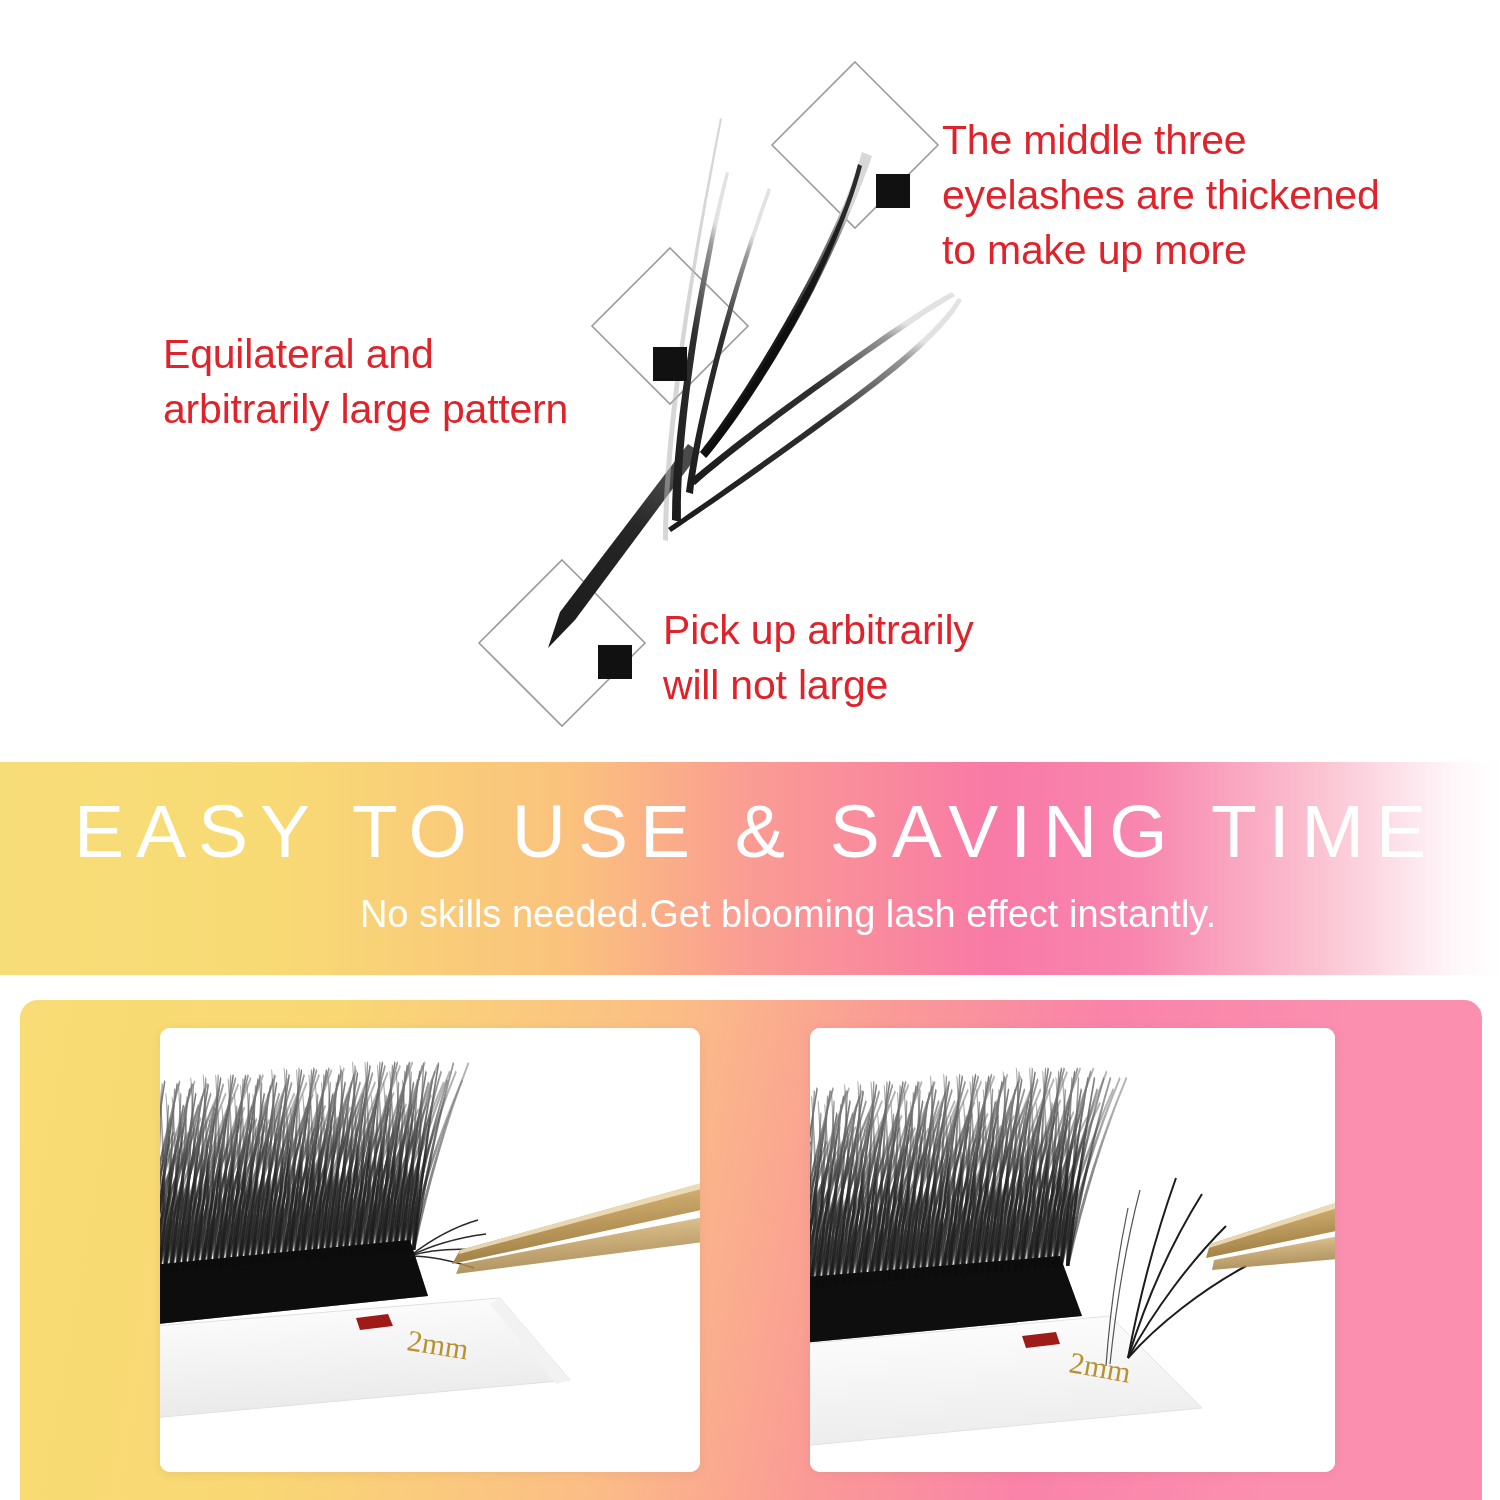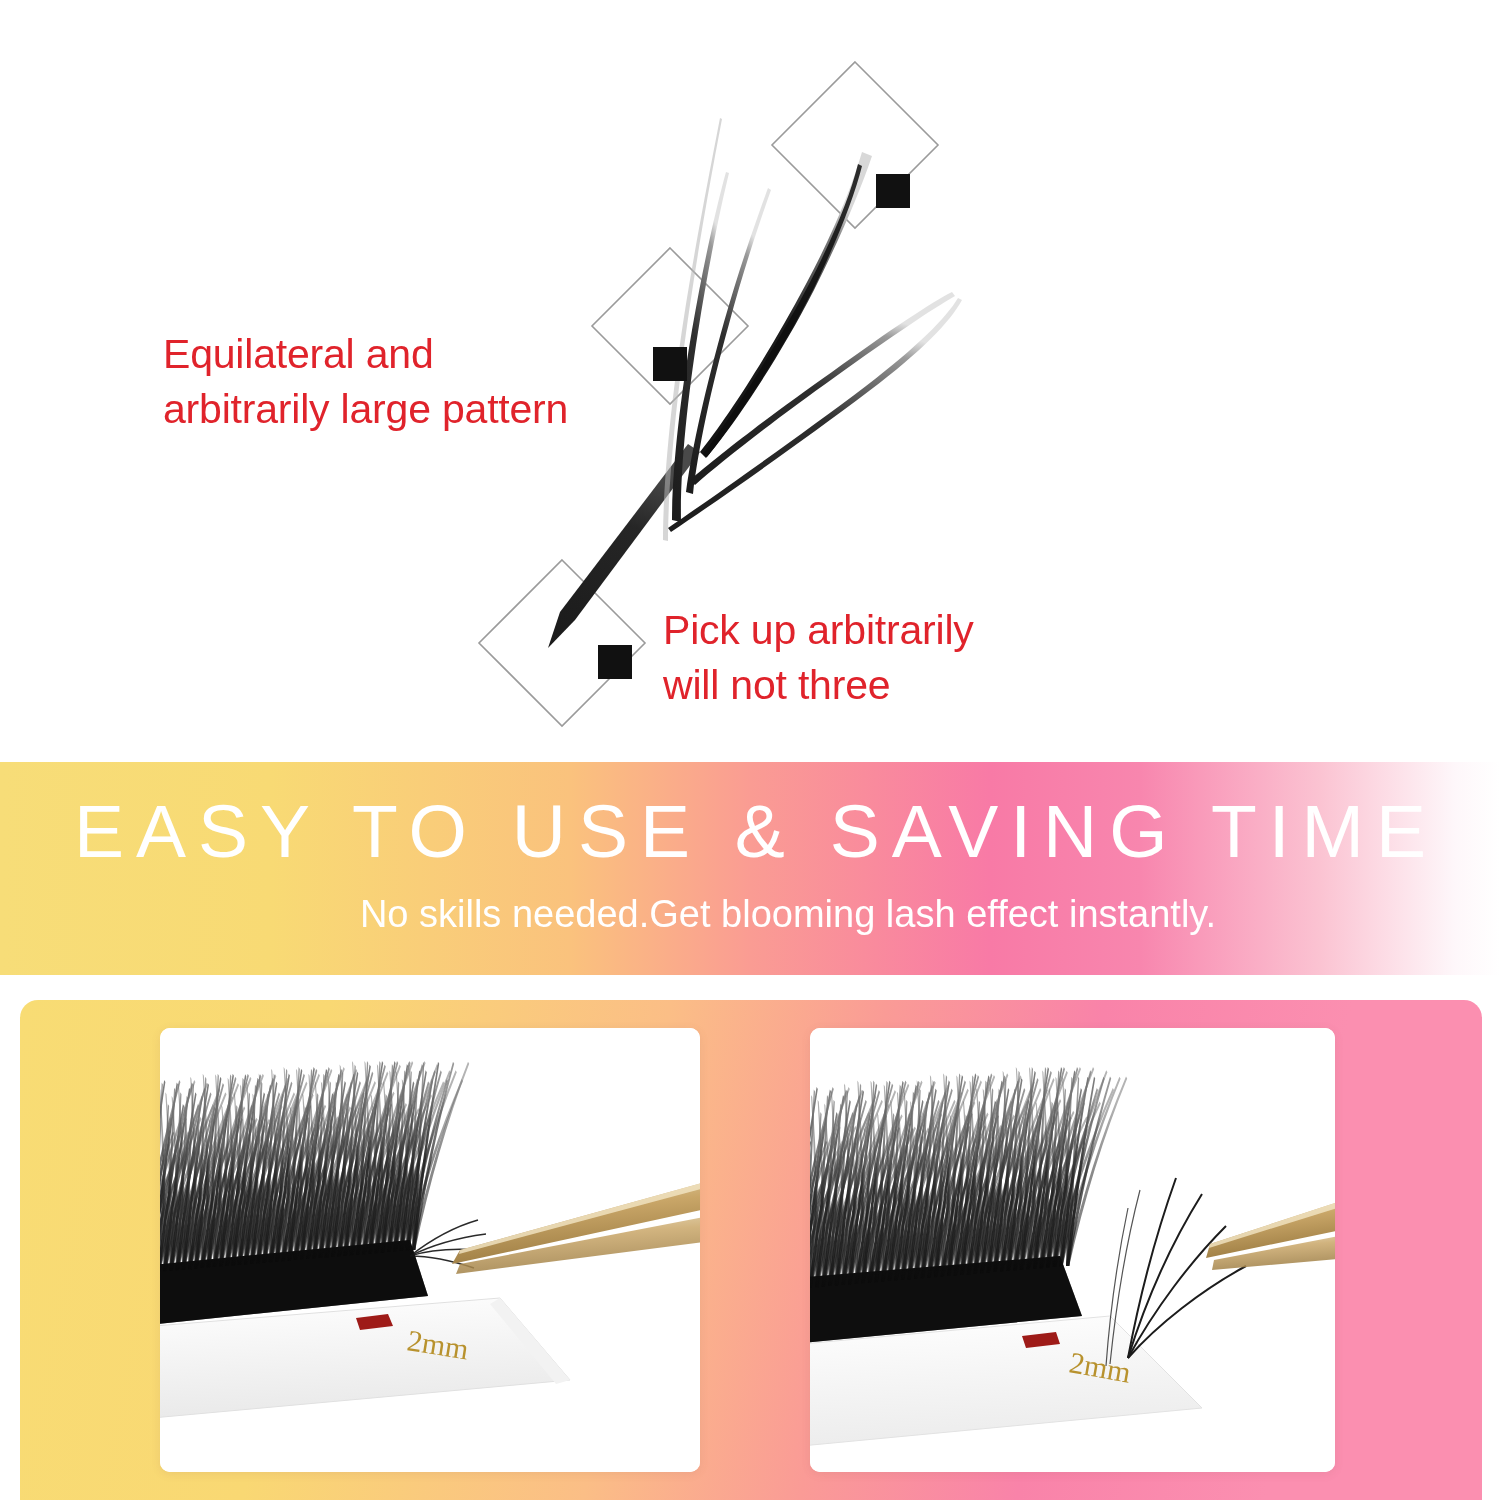--- a/index.html
+++ b/index.html
@@ -149,26 +149,29 @@
              L 962 300 C 950 322 922 351 869 391 C 803 441 723 497 671 532 Z" fill="url(#lashThin)"></path>
 
     <path d="M 663 540 C 663 480 672 392 686 304 C 698 230 712 160 720 118
              L 722 119 C 714 161 701 231 690 305 C 677 393 668 481 668 541 Z" fill="#b5b5b5" opacity=".55"></path>
 
     <rect x="876" y="174" width="34" height="34" fill="#111111"></rect>
     <rect x="653" y="347" width="34" height="34" fill="#111111"></rect>
     <rect x="598" y="645" width="34" height="34" fill="#111111"></rect>
   </svg>
 
+  <div class="callout" id="callout-middle">The middle three
+eyelashes are thickened
+to make up more</div>
 
   <div class="callout" id="callout-equilateral">Equilateral and
 arbitrarily large pattern</div>
 
   <div class="callout" id="callout-pick">Pick up arbitrarily
-will not three</div>
+will not large</div>
 </div>
 
 <div id="banner">
   <div id="banner-title">EASY TO USE &amp; SAVING TIME</div>
   <div id="banner-subtitle">No skills needed.Get blooming lash effect instantly.</div>
 </div>
 
 <div id="photo-panel">
 
   <div class="photo-card" id="photo-card-left">

